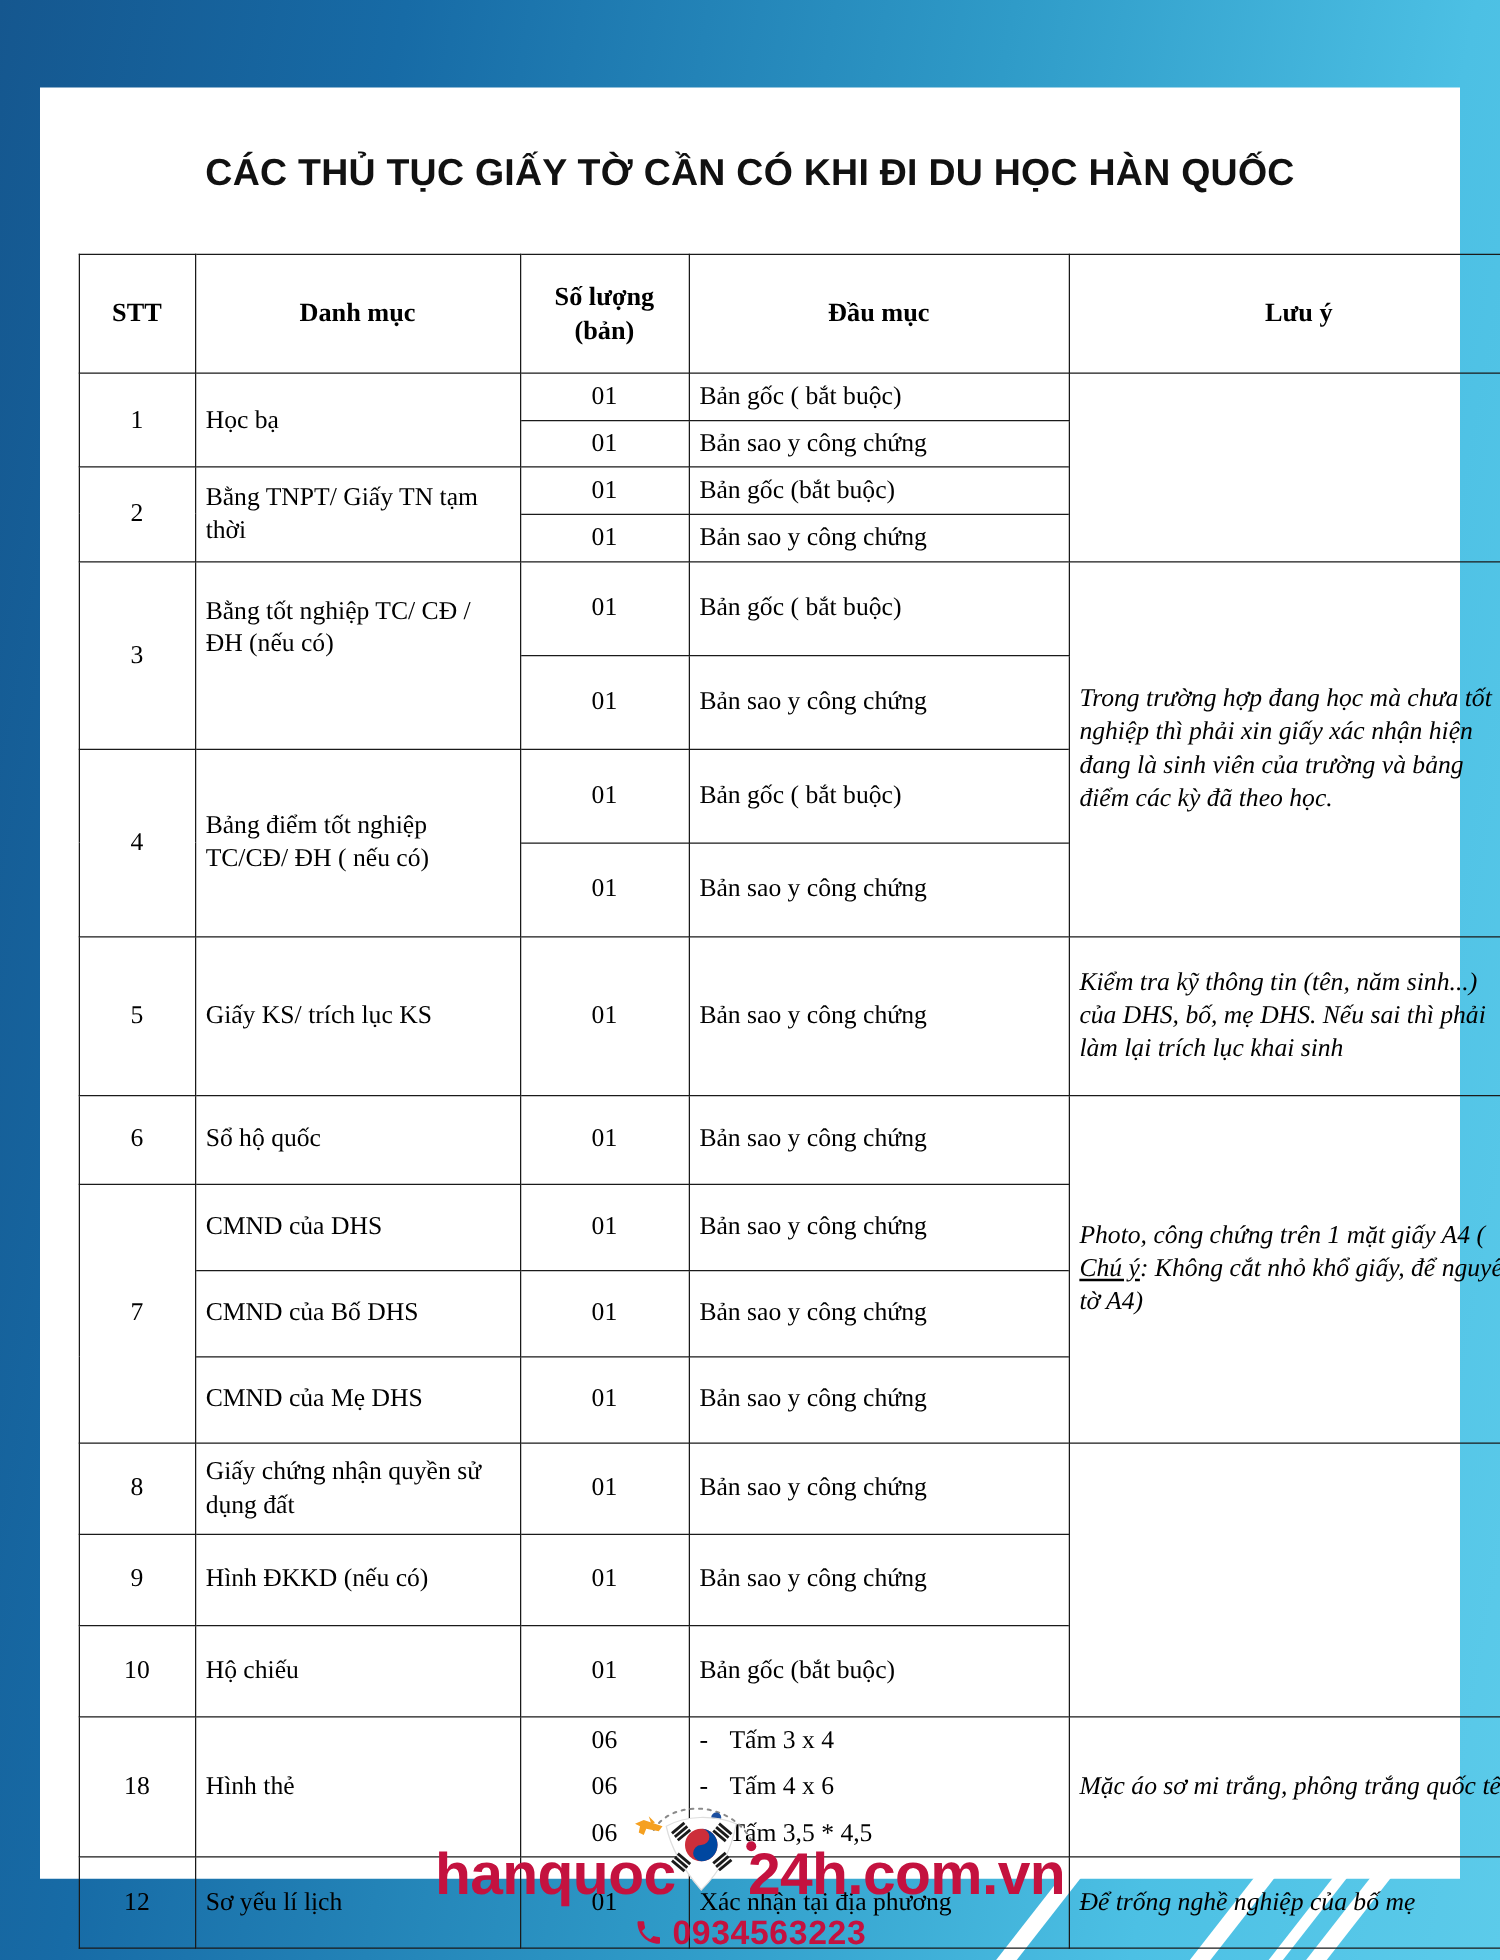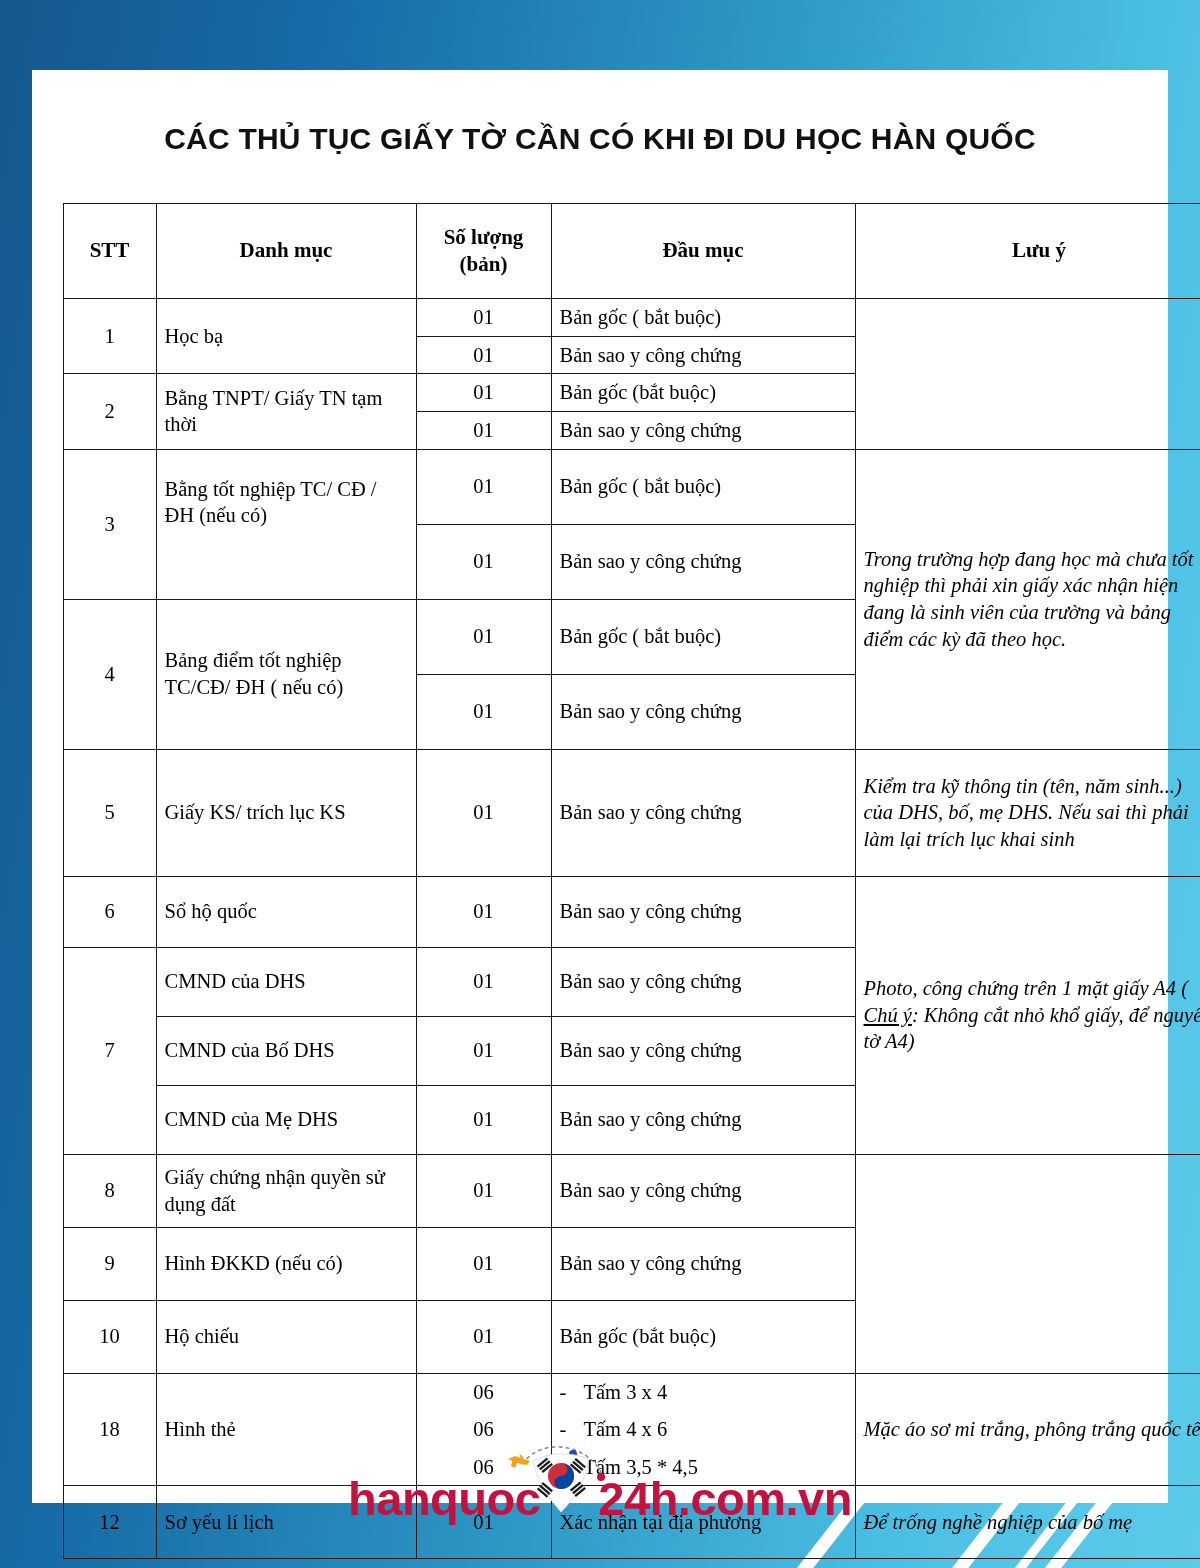--- a/index.html
+++ b/index.html
@@ -381,15 +381,20 @@
           <rect x="74" y="50.6" width="13" height="2.3"></rect>
           <rect x="74" y="54.2" width="13" height="2.3"></rect>
         </g>
       </g>
     </svg>
 
     <div class="brand-line">
       <span>hanquoc</span><span class="gap"></span><span>24h.com.vn</span>
     </div>
 
+    <div class="brand-phone">
+      <svg class="phone-ico" width="24" height="24" viewBox="0 0 24 24">
+        <path d="M6.6 10.8c1.4 2.8 3.8 5.2 6.6 6.6l2.2-2.2c.3-.3.7-.4 1-.2 1.2.4 2.4.6 3.6.6.6 0 1 .4 1 1V20c0 .6-.4 1-1 1C10.6 21 3 13.4 3 4c0-.6.4-1 1-1h3.4c.6 0 1 .4 1 1 0 1.3.2 2.5.6 3.6.1.4 0 .8-.2 1.1l-2.2 2.1z" fill="#c4123f"></path>
+      </svg><span>0934563223</span>
+    </div>
   </div>
 
 </div>
 
 </body></html>

